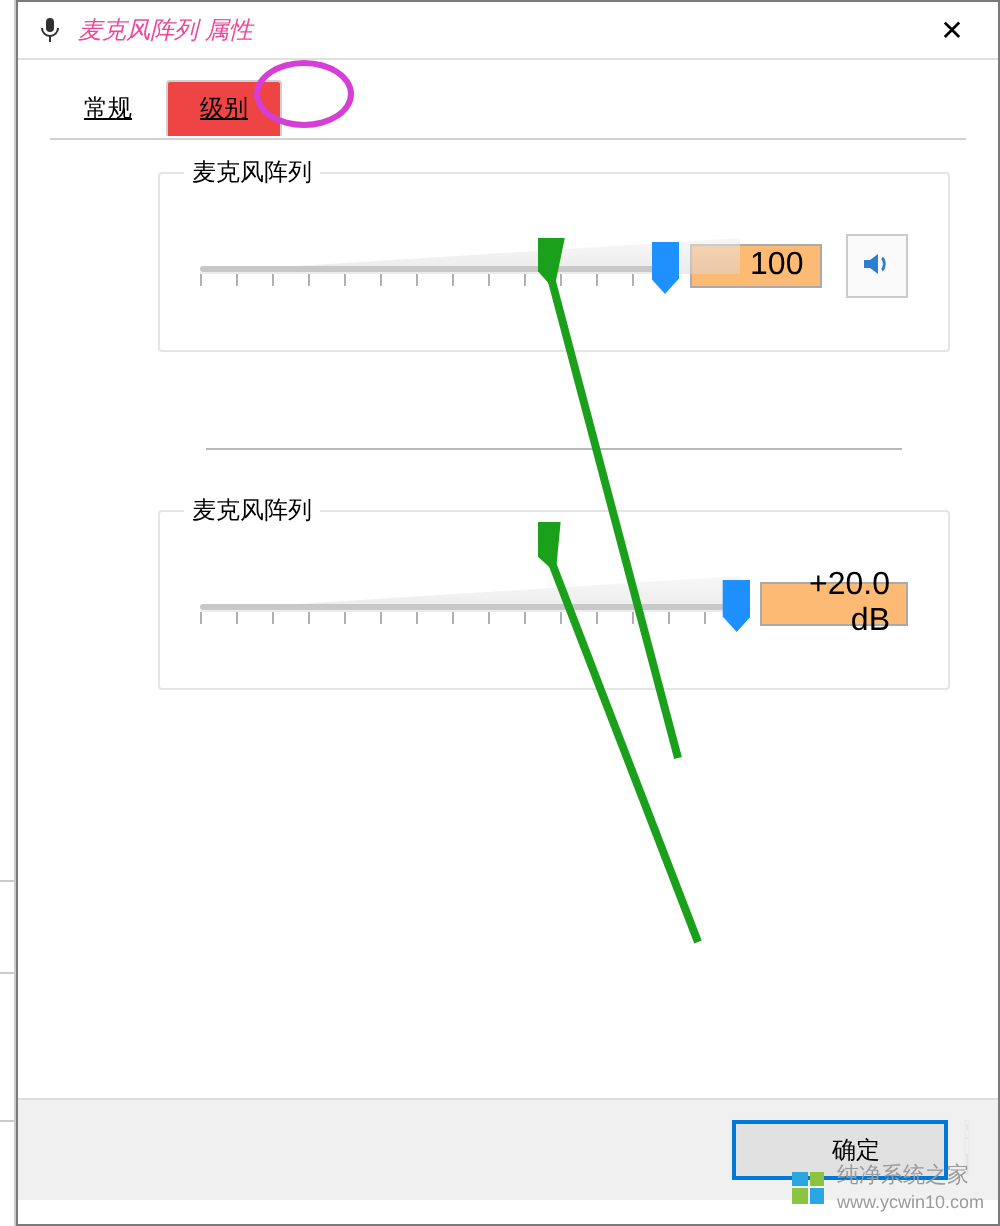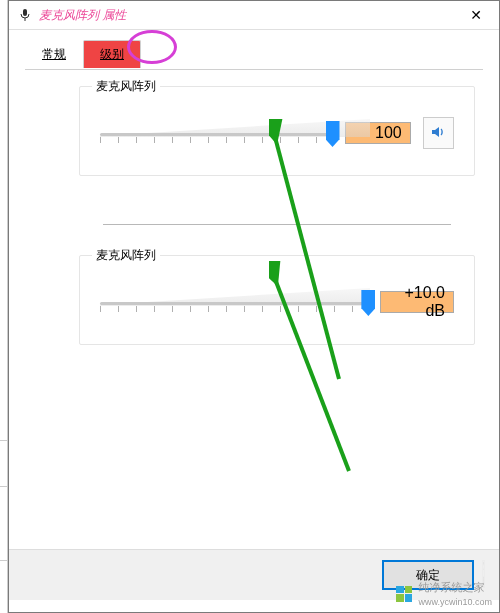--- a/index.html
+++ b/index.html
@@ -205,20 +205,21 @@
     border:1px solid #adadad;
     background:#e9e9e9;
     font-size:12px;
     display:flex;align-items:center;justify-content:center;
     cursor:pointer;
   }
   .btn.default {
     border-color:#0078d7;
     border-width:2px;
     background:#e1e1e1;
+    padding-left:16px;
   }
 
   
   .arrow {
     position:absolute;
     pointer-events:none;
     z-index:40;
   }
 
   .watermark {
@@ -301,21 +302,21 @@
 
     <div class="group">
       <div class="group-label">麦克风阵列</div>
       <div class="slider-row">
         <div class="slider-wrap">
           <div class="slider-wedge"></div>
           <div class="slider-track"></div>
           <div class="slider-ticks"></div>
           <div class="slider-thumb" style="left:100%"></div>
         </div>
-        <div class="value-box">+10.0 dB</div>
+        <div class="value-box">+20.0 dB</div>
       </div>
     </div>
 
   </div>
 
   <div class="button-bar">
     <div class="btn default">确定</div>
     <div class="btn" style="opacity:0.05; width:1px; min-width:1px; padding:0; overflow:hidden;">应用</div>
   </div>
 

